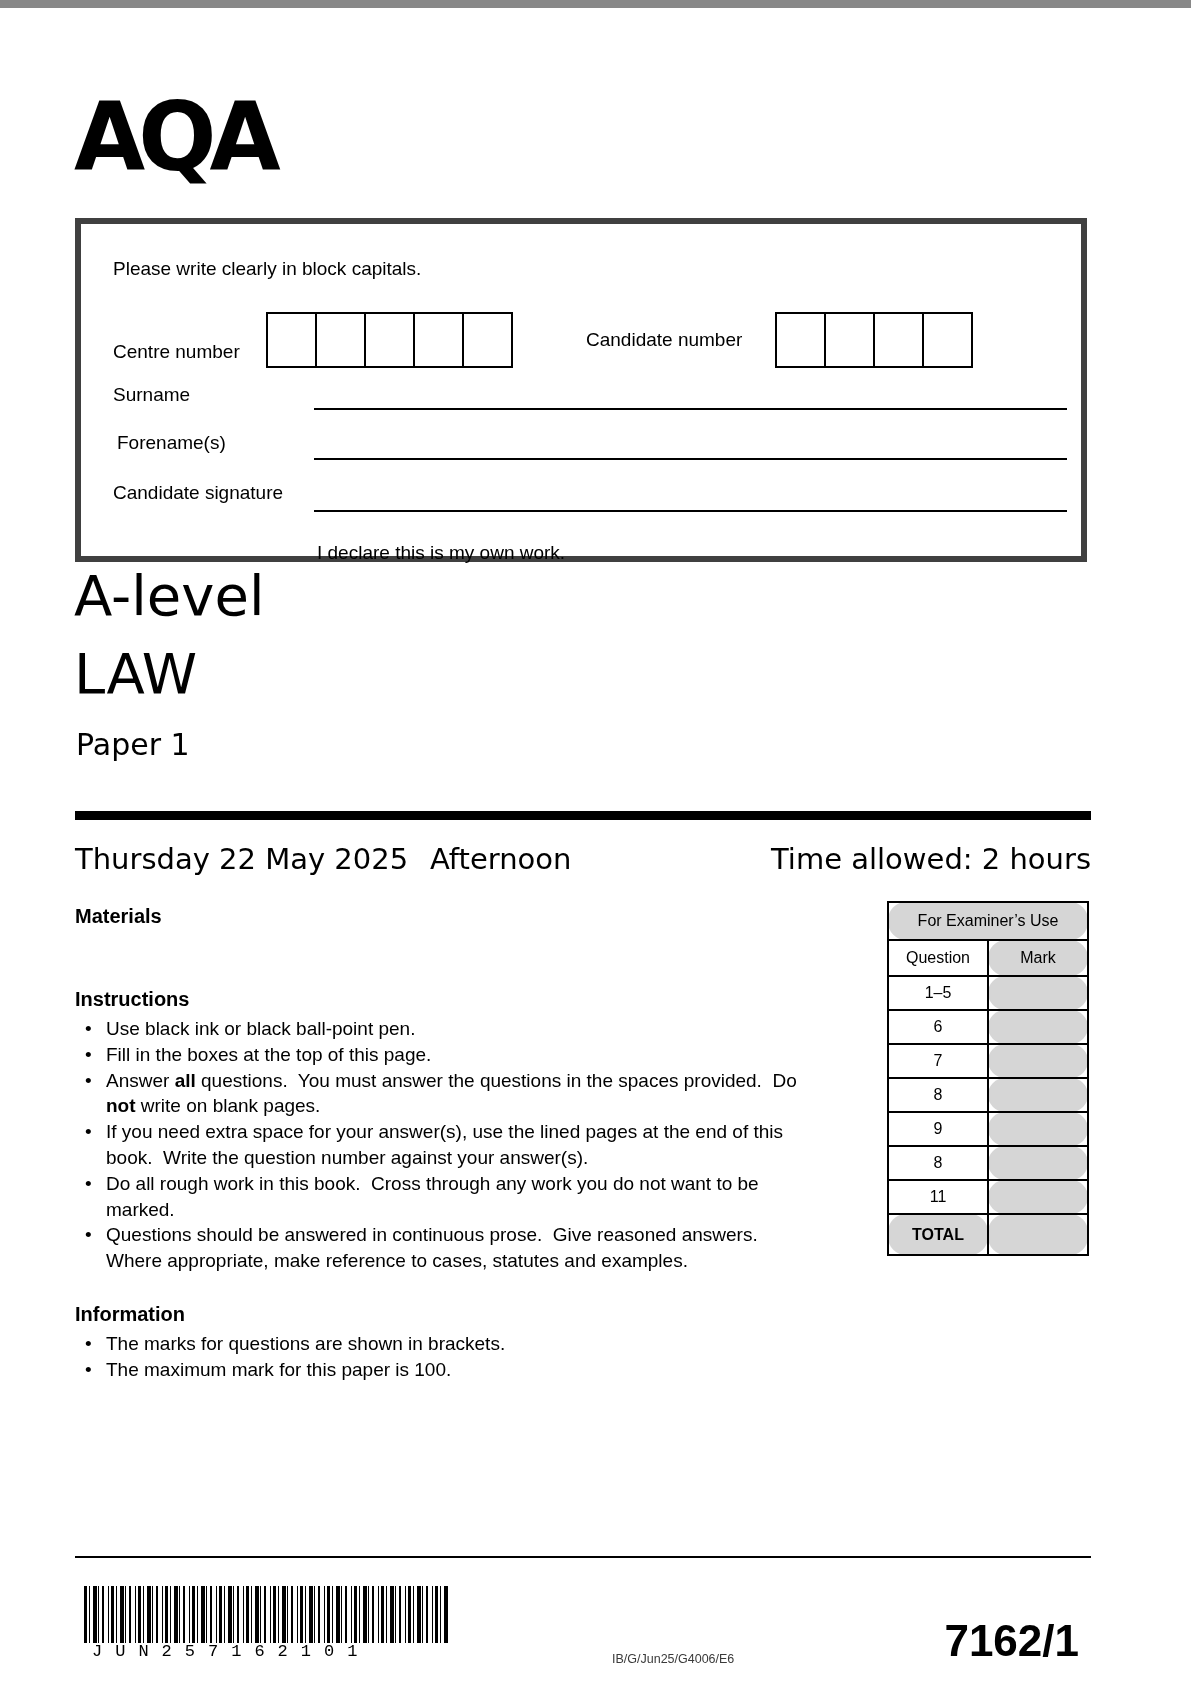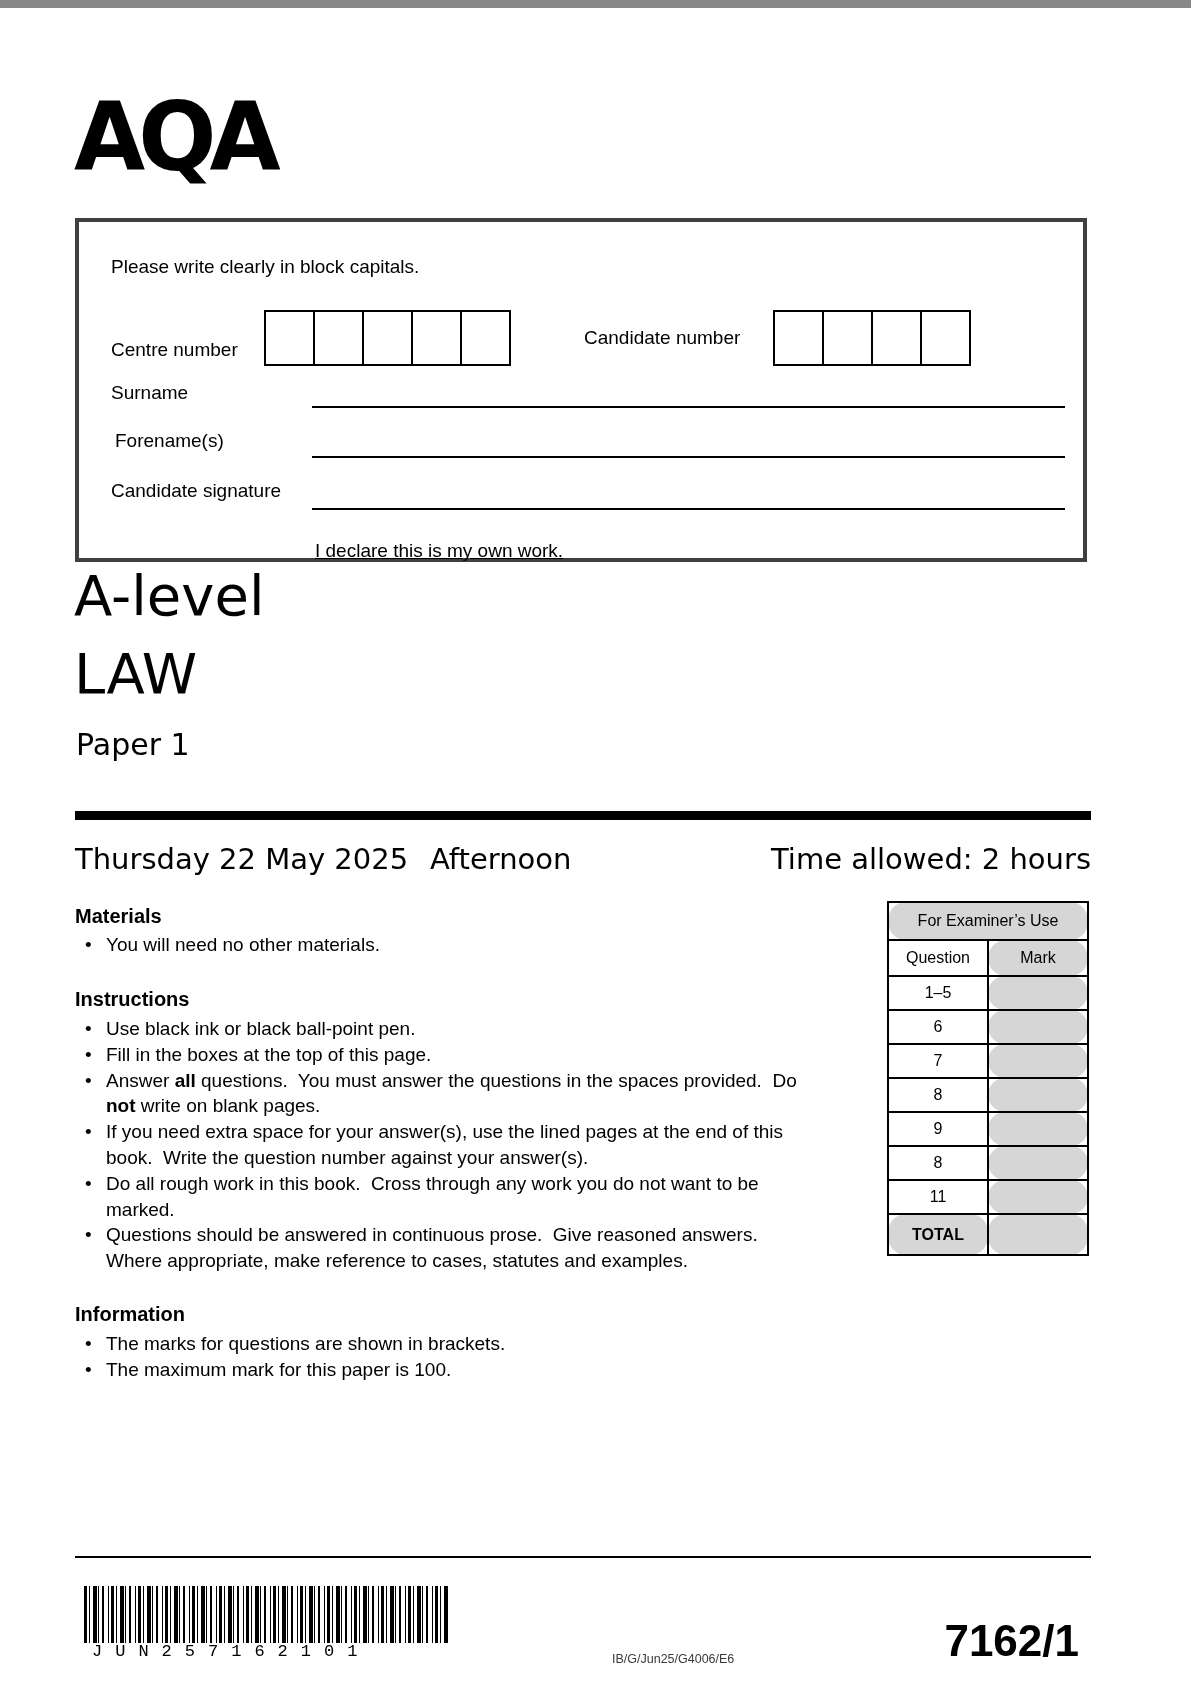--- a/index.html
+++ b/index.html
@@ -17,36 +17,36 @@
     position:absolute;left:74px;top:84px;
     font-family:"DejaVu Sans",sans-serif;
     font-weight:bold;font-size:92px;line-height:1;
     letter-spacing:-7px;
     transform:scaleY(1.02);
   }
   
   .cand-box{
     position:absolute;left:75px;top:210px;
     width:1012px;height:344px;
-    border:4px solid #404040;
+    border:6px solid #404040;
     box-sizing:border-box;
   }
   .cand-box .please{position:absolute;left:32px;top:34px;font-size:19px;}
   .row-label{position:absolute;font-size:19px;}
   .cellstrip{position:absolute;display:flex;}
   .cell{
     width:51px;height:56px;border:2px solid #000;
     box-sizing:border-box;margin-left:-2px;background:#fff;
   }
   .cell:first-child{margin-left:0;}
   .writeline{
     position:absolute;left:233px;width:753px;
     border-bottom:2px solid #000;height:0;
   }
-  .declare{position:absolute;left:236px;top:318px;font-size:19px;text-decoration:underline;}
+  .declare{position:absolute;left:236px;top:318px;font-size:19px;}
   
   .t-qual{position:absolute;left:74px;top:560px;font-family:"DejaVu Sans",sans-serif;font-size:56px;line-height:1;}
   .t-subj{position:absolute;left:74px;top:638px;font-family:"DejaVu Sans",sans-serif;font-size:56px;line-height:1;}
   .t-paper{position:absolute;left:76px;top:722px;font-family:"DejaVu Sans",sans-serif;font-size:30px;line-height:1;}
   .thickrule{position:absolute;left:75px;top:803px;width:1016px;height:9px;background:#000;}
   
   .dateline{position:absolute;left:75px;top:836px;width:1016px;font-family:"DejaVu Sans",sans-serif;font-size:29px;line-height:1.1;}
   .dateline .session{position:absolute;left:355px;top:0;}
   .dateline .time{position:absolute;right:0;top:0;}
   
@@ -137,23 +137,20 @@
 
   <div class="thickrule"></div>
 
   <div class="dateline">
     <span>Thursday 22 May 2025</span>
     <span class="session">Afternoon</span>
     <span class="time">Time allowed: 2 hours</span>
   </div>
 
   <div class="section-h" style="top:897px;">Materials</div>
-  <ul class="blist" style="top:924px;">
-      <li><span>You will need no other materials.</span></li>
-    </ul>
 
   <div class="section-h" style="top:980px;">Instructions</div>
   <ul class="blist" style="top:1008px;">
       <li><span>Use black ink or black ball-point pen.</span></li>
       <li><span>Fill in the boxes at the top of this page.</span></li>
       <li><span>Answer </span><b>all</b><span> questions.  You must answer the questions in the spaces provided.  Do </span><b>not</b><span> write on blank pages.</span></li>
       <li><span>If you need extra space for your answer(s), use the lined pages at the end of this book.  Write the question number against your answer(s).</span></li>
       <li><span>Do all rough work in this book.  Cross through any work you do not want to be marked.</span></li>
       <li><span>Questions should be answered in continuous prose.  Give reasoned answers.  Where appropriate, make reference to cases, statutes and examples.</span></li>
     </ul>

